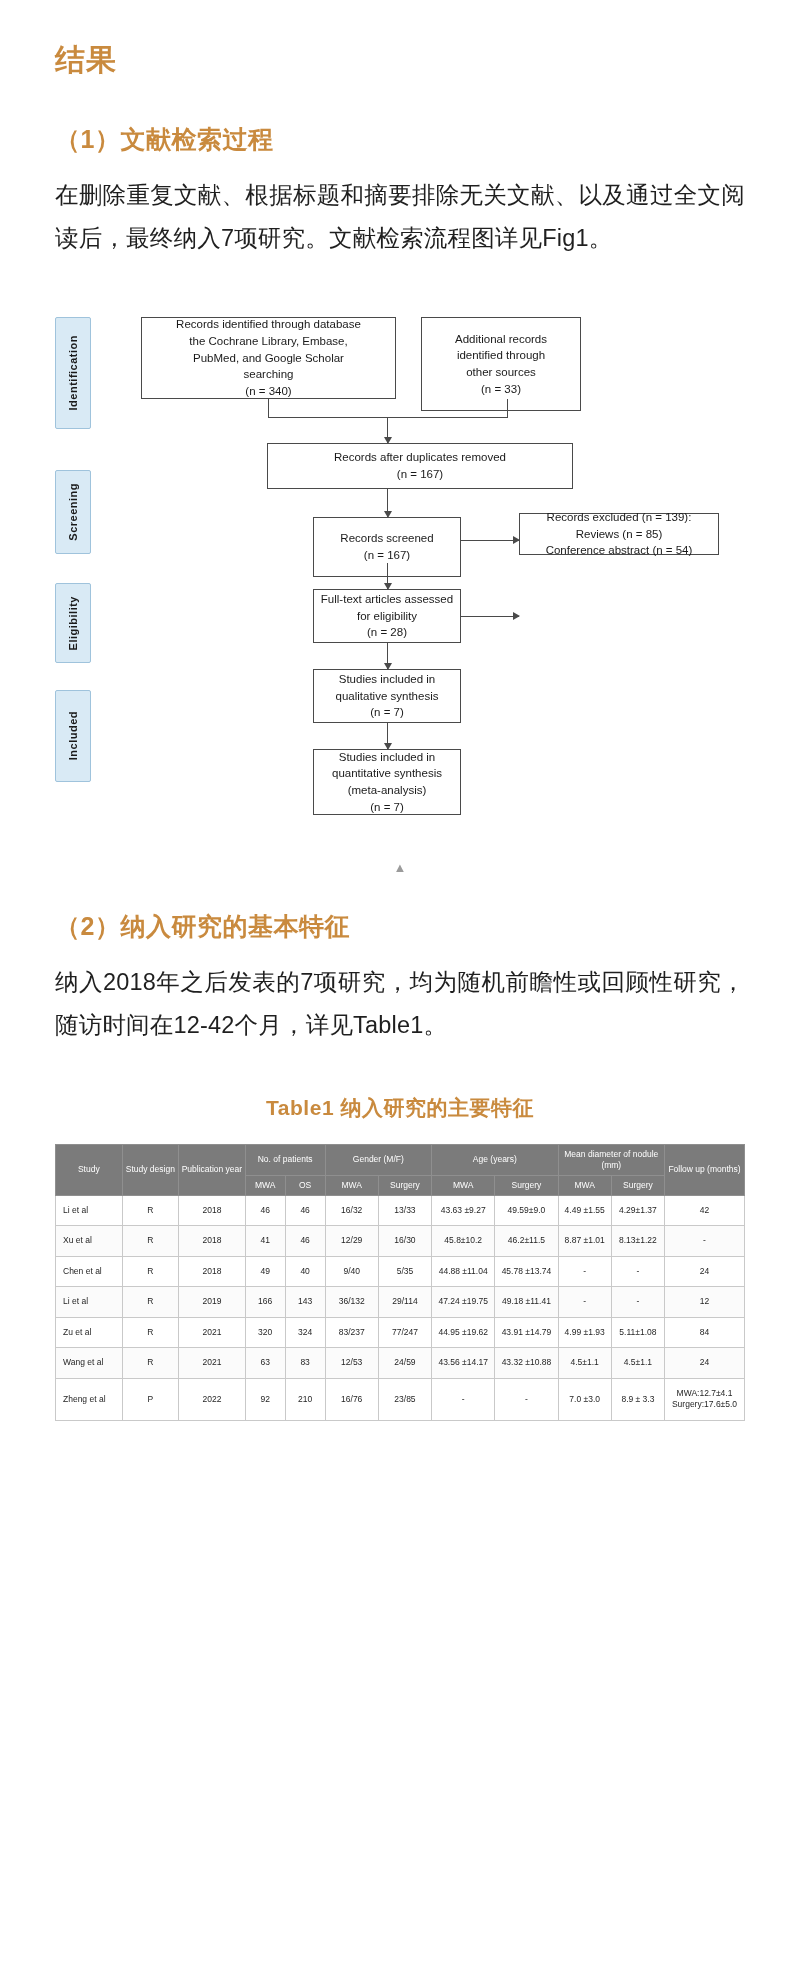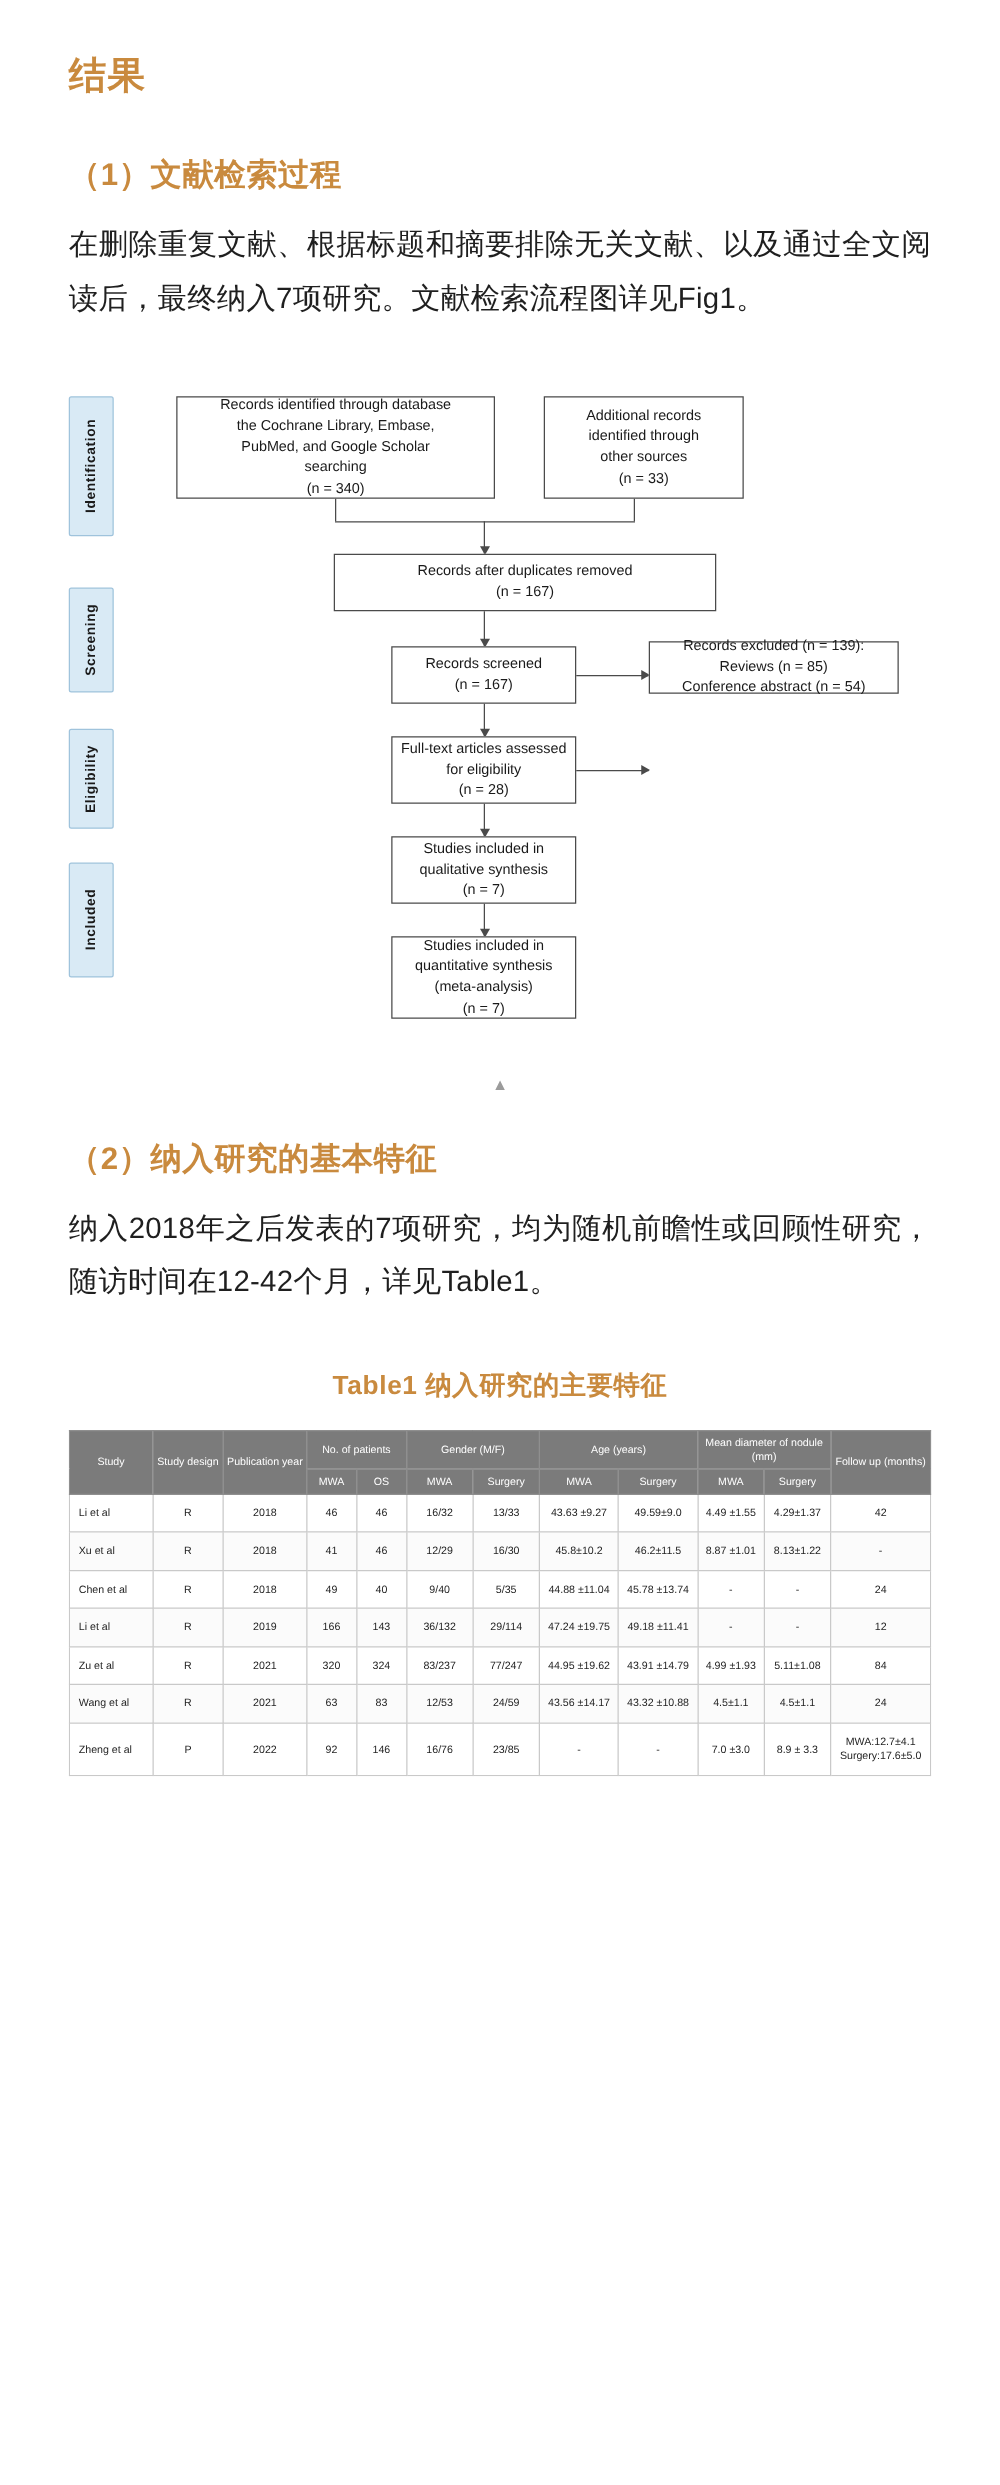--- a/index.html
+++ b/index.html
@@ -214,21 +214,21 @@
       <div class="node" style="left:86px; top:22px; width:255px; height:82px;">
         <div class="lines">
           <div>Records identified through database</div>
           <div>the Cochrane Library, Embase,</div>
           <div>PubMed, and Google Scholar</div>
           <div>searching</div>
           <div>(n = 340)</div>
         </div>
       </div>
 
-      <div class="node" style="left:380px; top:22px; width:160px; height:82px;">
+      <div class="node" style="left:366px; top:22px; width:160px; height:94px;">
         <div class="lines">
           <div>Additional records</div>
           <div>identified through</div>
           <div>other sources</div>
           <div>(n = 33)</div>
         </div>
       </div>
 
       <div class="plain-v" style="left:213px; top:104px; height:18px;"></div>
       <div class="plain-v" style="left:452px; top:104px; height:18px;"></div>
@@ -237,21 +237,21 @@
 
       <div class="node" style="left:212px; top:148px; width:306px; height:46px;">
         <div class="lines">
           <div>Records after duplicates removed</div>
           <div>(n = 167)</div>
         </div>
       </div>
 
       <div class="arrow-v" style="left:332px; top:194px; height:28px;"></div>
 
-      <div class="node" style="left:258px; top:222px; width:148px; height:46px;">
+      <div class="node" style="left:258px; top:222px; width:148px; height:60px;">
         <div class="lines">
           <div>Records screened</div>
           <div>(n = 167)</div>
         </div>
       </div>
 
       <div class="arrow-h" style="left:406px; top:245px; width:58px;"></div>
       <div class="node" style="left:464px; top:218px; width:200px; height:42px;">
         <div class="lines">
           <div>Records excluded (n = 139):</div>
@@ -423,21 +423,21 @@
           <td>43.32 ±10.88</td>
           <td>4.5±1.1</td>
           <td>4.5±1.1</td>
           <td>24</td>
         </tr>
         <tr>
           <td class="col-study">Zheng et al</td>
           <td>P</td>
           <td>2022</td>
           <td>92</td>
-          <td>146</td>
+          <td>210</td>
           <td>16/76</td>
           <td>23/85</td>
           <td>-</td>
           <td>-</td>
           <td>7.0 ±3.0</td>
           <td>8.9 ± 3.3</td>
           <td>MWA:12.7±4.1 Surgery:17.6±5.0</td>
         </tr>
       </tbody>
     </table>

